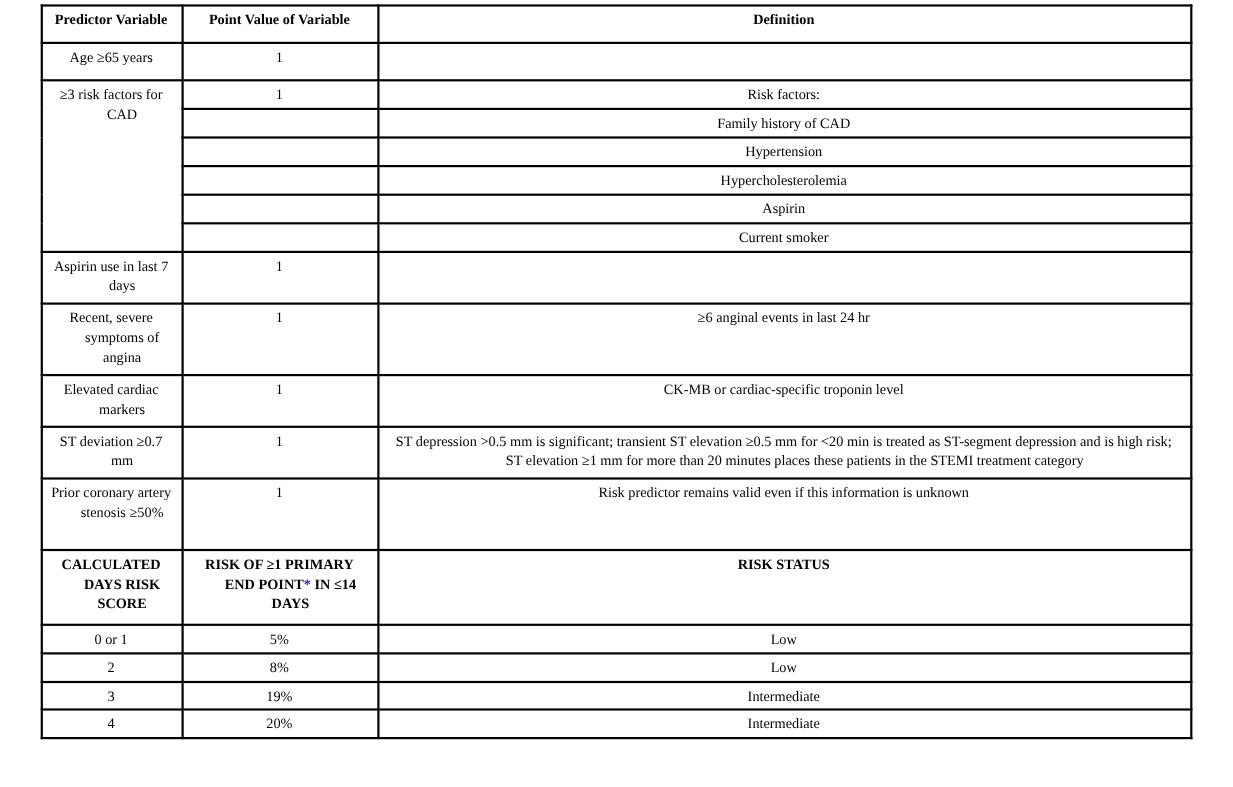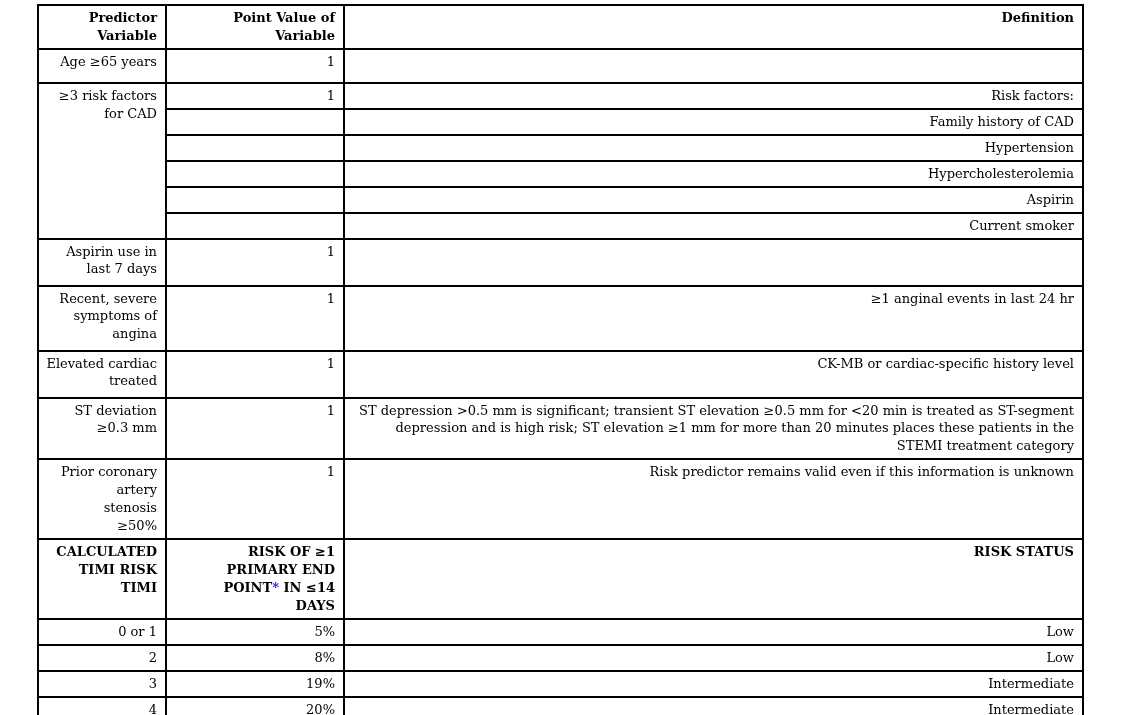--- a/index.html
+++ b/index.html
@@ -27,24 +27,25 @@
   col.c1 { width: 128px; }
   col.c2 { width: 178px; }
   col.c3 { width: 739px; }
   table.timi th,
   table.timi td {
     border: 2px solid var(--border-color, #000000);
     vertical-align: top;
     padding: 3px 8px 3px 6px;
     font-size: 13px;
     line-height: 1.38;
-    text-align: right;
+    text-align: center;
     font-weight: normal;
     color: var(--text-color, #000000);
     overflow: hidden;
+    font-family: Liberation Serif, serif;
   }
   table.timi th { font-weight: bold; }
   tr.bold td { font-weight: bold; }
   .hang {
     display: block;
     padding-left: 20px;
     text-indent: -20px;
   }
   .asterisk {
     color: var(--asterisk-blue, #2222dd);
@@ -144,39 +145,39 @@
     </tr>
 
     <tr class="h65">
       <td>
             <span class="hang">Recent, severe symptoms of angina</span>
           </td>
       <td>
             <span class="hang">1</span>
           </td>
       <td>
-            <span class="hang">≥1 anginal events in last 24 hr</span>
+            <span class="hang">≥6 anginal events in last 24 hr</span>
           </td>
     </tr>
 
     <tr class="h47">
       <td>
-            <span class="hang">Elevated cardiac treated</span>
-          </td>
-      <td>
-            <span class="hang">1</span>
-          </td>
-      <td>
-            <span class="hang">CK-MB or cardiac-specific history level</span>
+            <span class="hang">Elevated cardiac markers</span>
+          </td>
+      <td>
+            <span class="hang">1</span>
+          </td>
+      <td>
+            <span class="hang">CK-MB or cardiac-specific troponin level</span>
           </td>
     </tr>
 
     <tr class="h47">
       <td>
-            <span class="hang">ST deviation ≥0.3 mm</span>
+            <span class="hang">ST deviation ≥0.7 mm</span>
           </td>
       <td>
             <span class="hang">1</span>
           </td>
       <td>
             <span class="hang">ST depression &gt;0.5 mm is significant; transient ST elevation ≥0.5 mm for &lt;20 min is treated as ST-segment depression and is high risk; ST elevation ≥1 mm for more than 20 minutes places these patients in the STEMI treatment category</span>
           </td>
     </tr>
 
     <tr class="h65">
@@ -186,21 +187,21 @@
       <td>
             <span class="hang">1</span>
           </td>
       <td>
             <span class="hang">Risk predictor remains valid even if this information is unknown</span>
           </td>
     </tr>
 
     <tr class="h68 bold">
       <td>
-            <span class="hang">CALCULATED TIMI RISK TIMI</span>
+            <span class="hang">CALCULATED DAYS RISK SCORE</span>
           </td>
       <td>
         <span class="hang"><span>RISK OF ≥1 PRIMARY END POINT</span><span class="asterisk">*</span><span> IN ≤14 DAYS</span></span>
       </td>
       <td>
             <span class="hang">RISK STATUS</span>
           </td>
     </tr>
 
     <tr class="h27">

